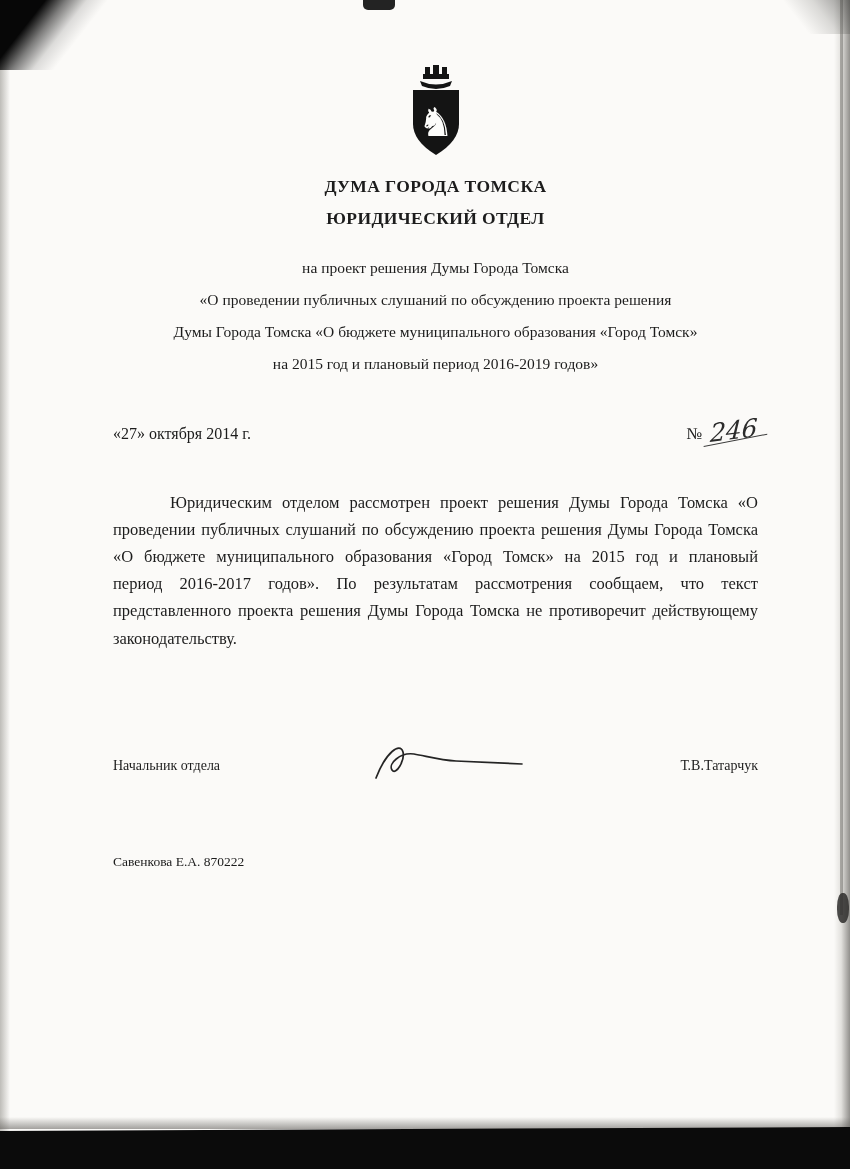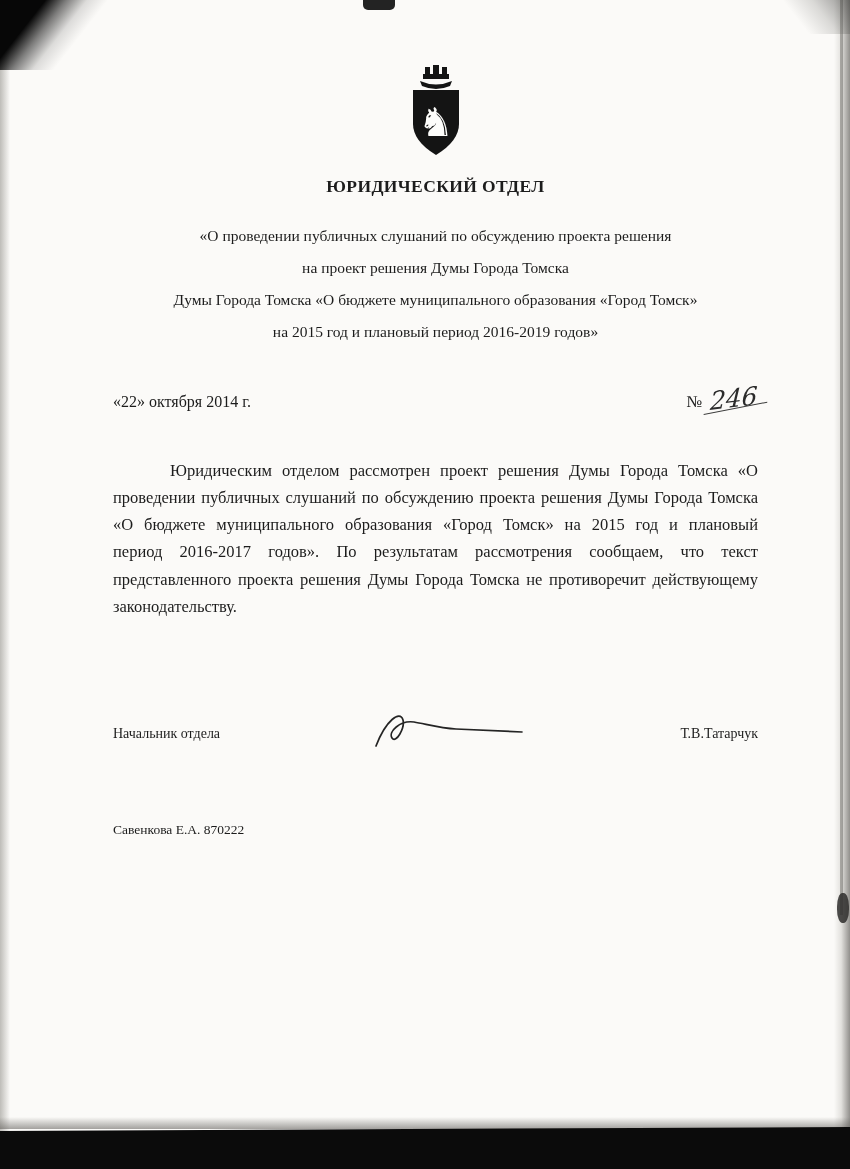--- a/index.html
+++ b/index.html
@@ -156,30 +156,31 @@
           <rect x="18" y="12" width="26" height="5"></rect>
           <path d="M15 19 q16 7 32 0 l-2 5 q-14 6 -28 0 z"></path>
         </g>
 
         <path d="M8 28 L54 28 L54 62 Q54 79 31 93 Q8 79 8 62 Z" fill="#141414"></path>
 
         <text x="31" y="74" text-anchor="middle" font-size="40" font-family="DejaVu Sans, sans-serif" fill="#fdfdfb">♞</text>
       </svg>
     </div>
 
+    <div class="org-line first">ДУМА ГОРОДА ТОМСКА</div>
     <div class="org-line second">ЮРИДИЧЕСКИЙ ОТДЕЛ</div>
 
 
+    <div class="subtitle-line">на проект решения Думы Города Томска</div>
     <div class="subtitle-line">«О проведении публичных слушаний по обсуждению проекта решения</div>
-    <div class="subtitle-line">на проект решения Думы Города Томска</div>
     <div class="subtitle-line">Думы Города Томска «О бюджете муниципального образования «Город Томск»</div>
     <div class="subtitle-line">на 2015 год и плановый период 2016-2019 годов»</div>
 
     <div class="date-row">
-      <span>«22» октября 2014 г.</span>
+      <span>«27» октября 2014 г.</span>
       <span class="number-block">
         <span class="number-label">№</span>
         <span class="number-value">246</span>
       </span>
     </div>
 
     <p class="body-par">Юридическим отделом рассмотрен проект решения Думы Города Томска «О проведении публичных слушаний по обсуждению проекта решения Думы Города Томска «О бюджете муниципального образования «Город Томск» на 2015 год и плановый период 2016-2017 годов». По результатам рассмотрения сообщаем, что текст представленного проекта решения Думы Города Томска не противоречит действующему законодательству.</p>
 
     <div class="sign-row">
       <span>Начальник отдела</span>

